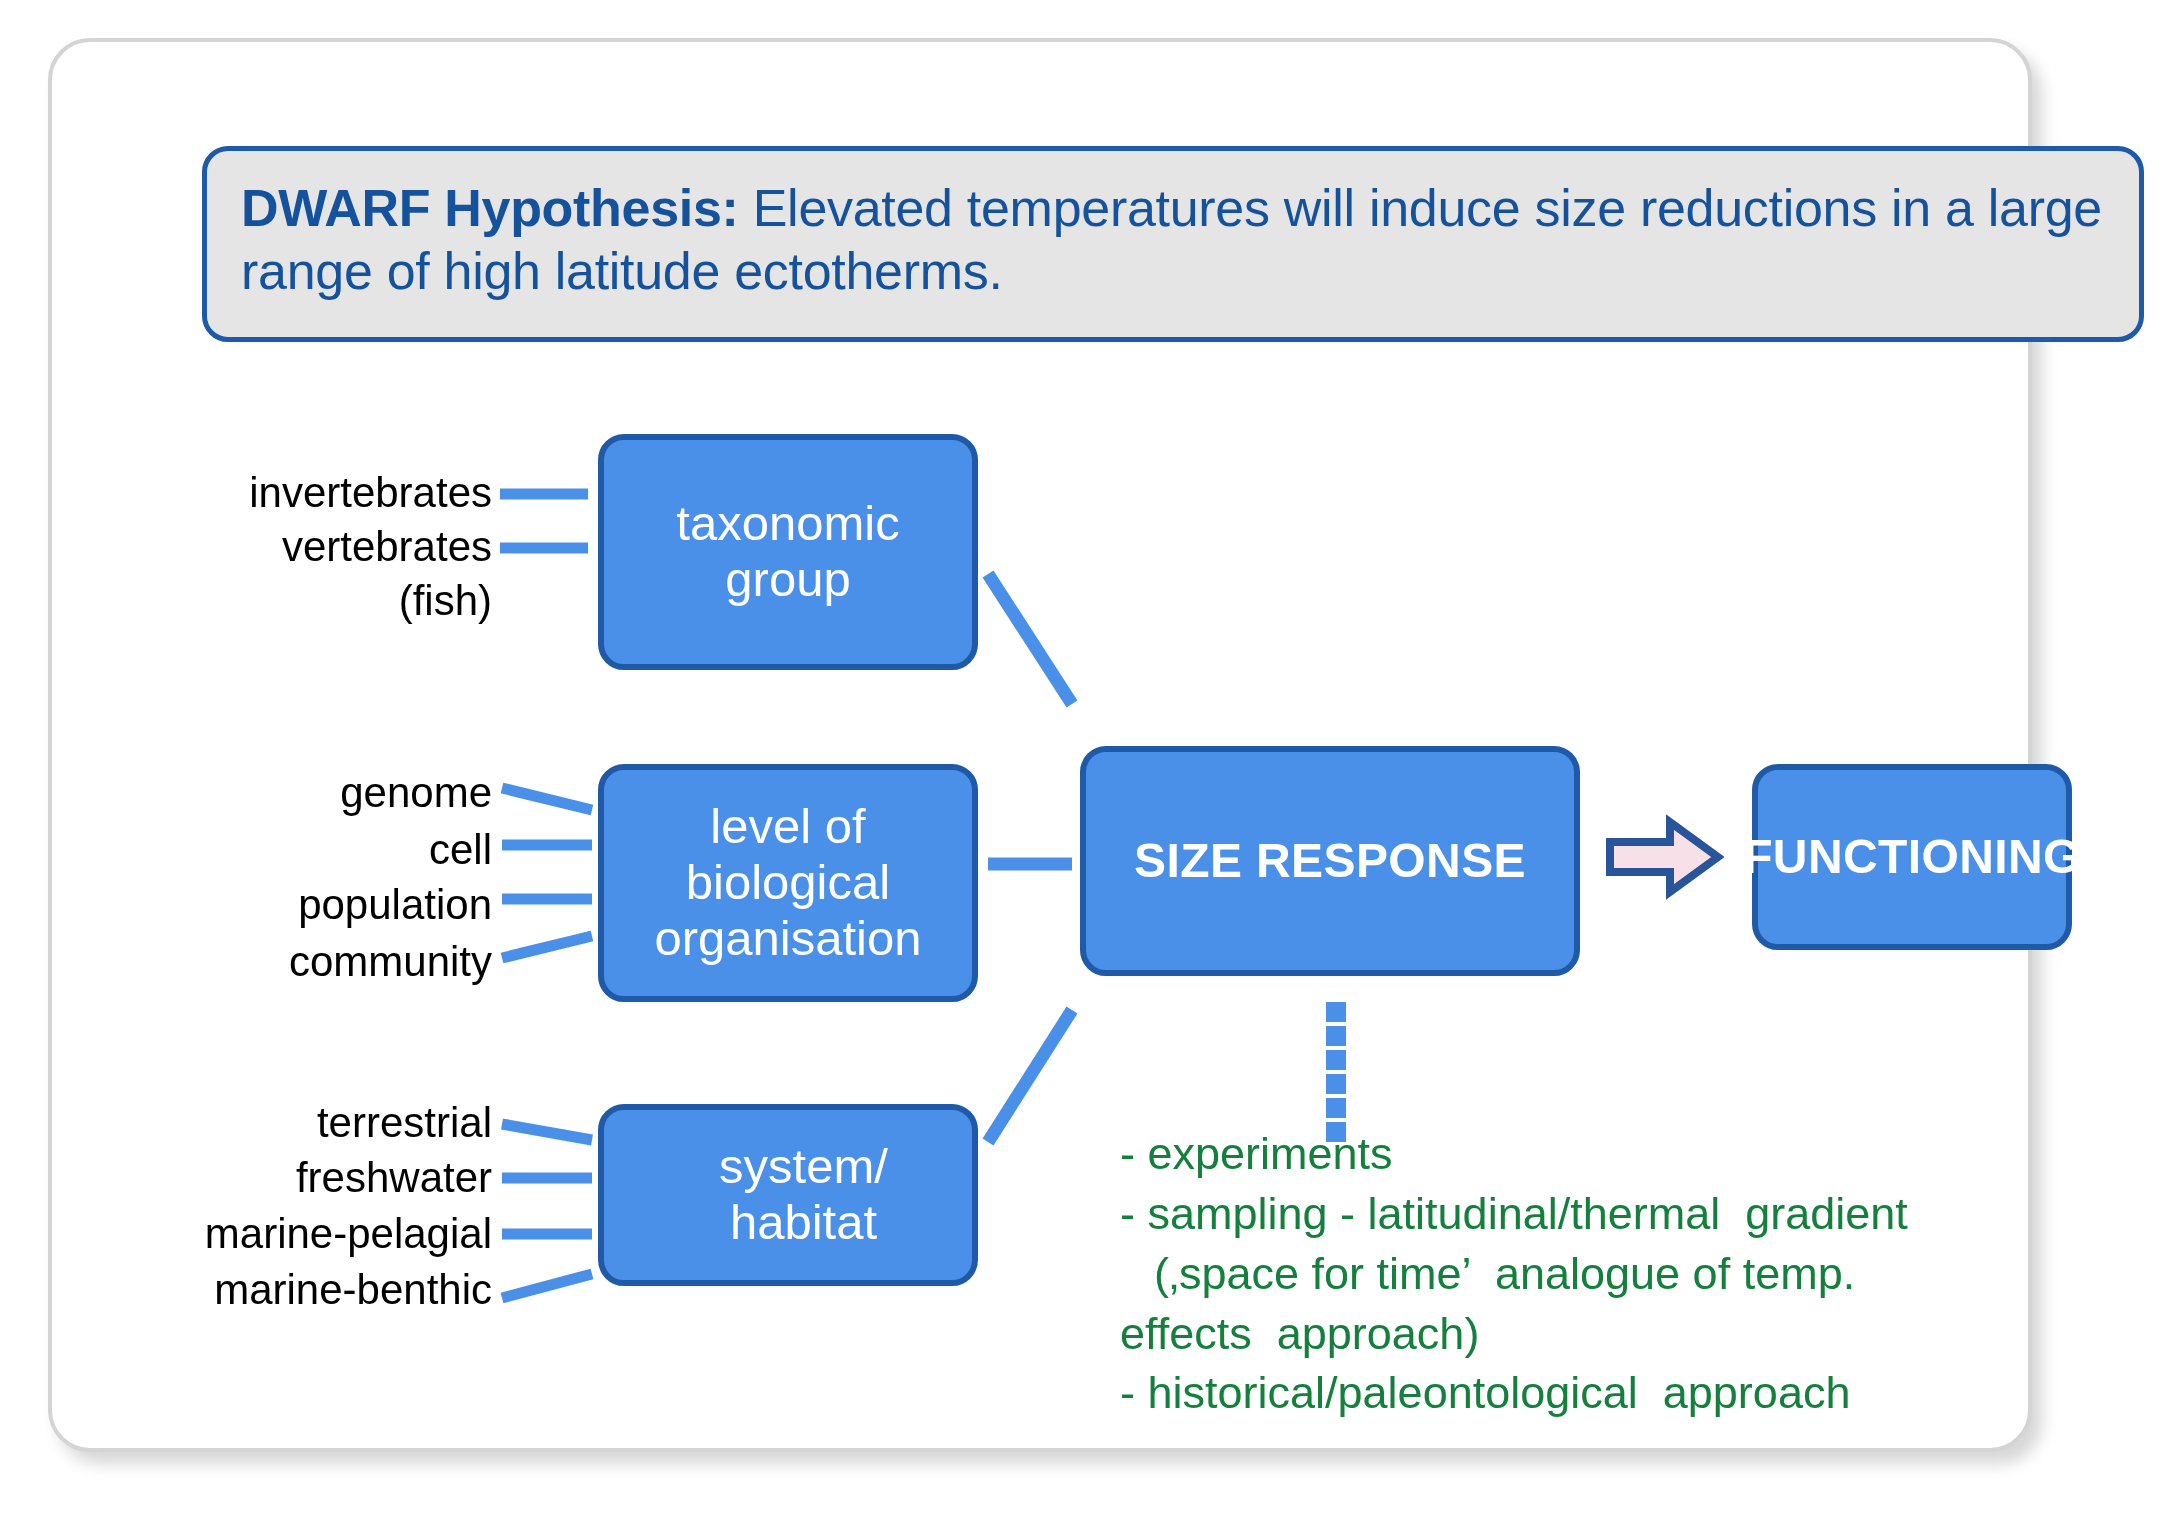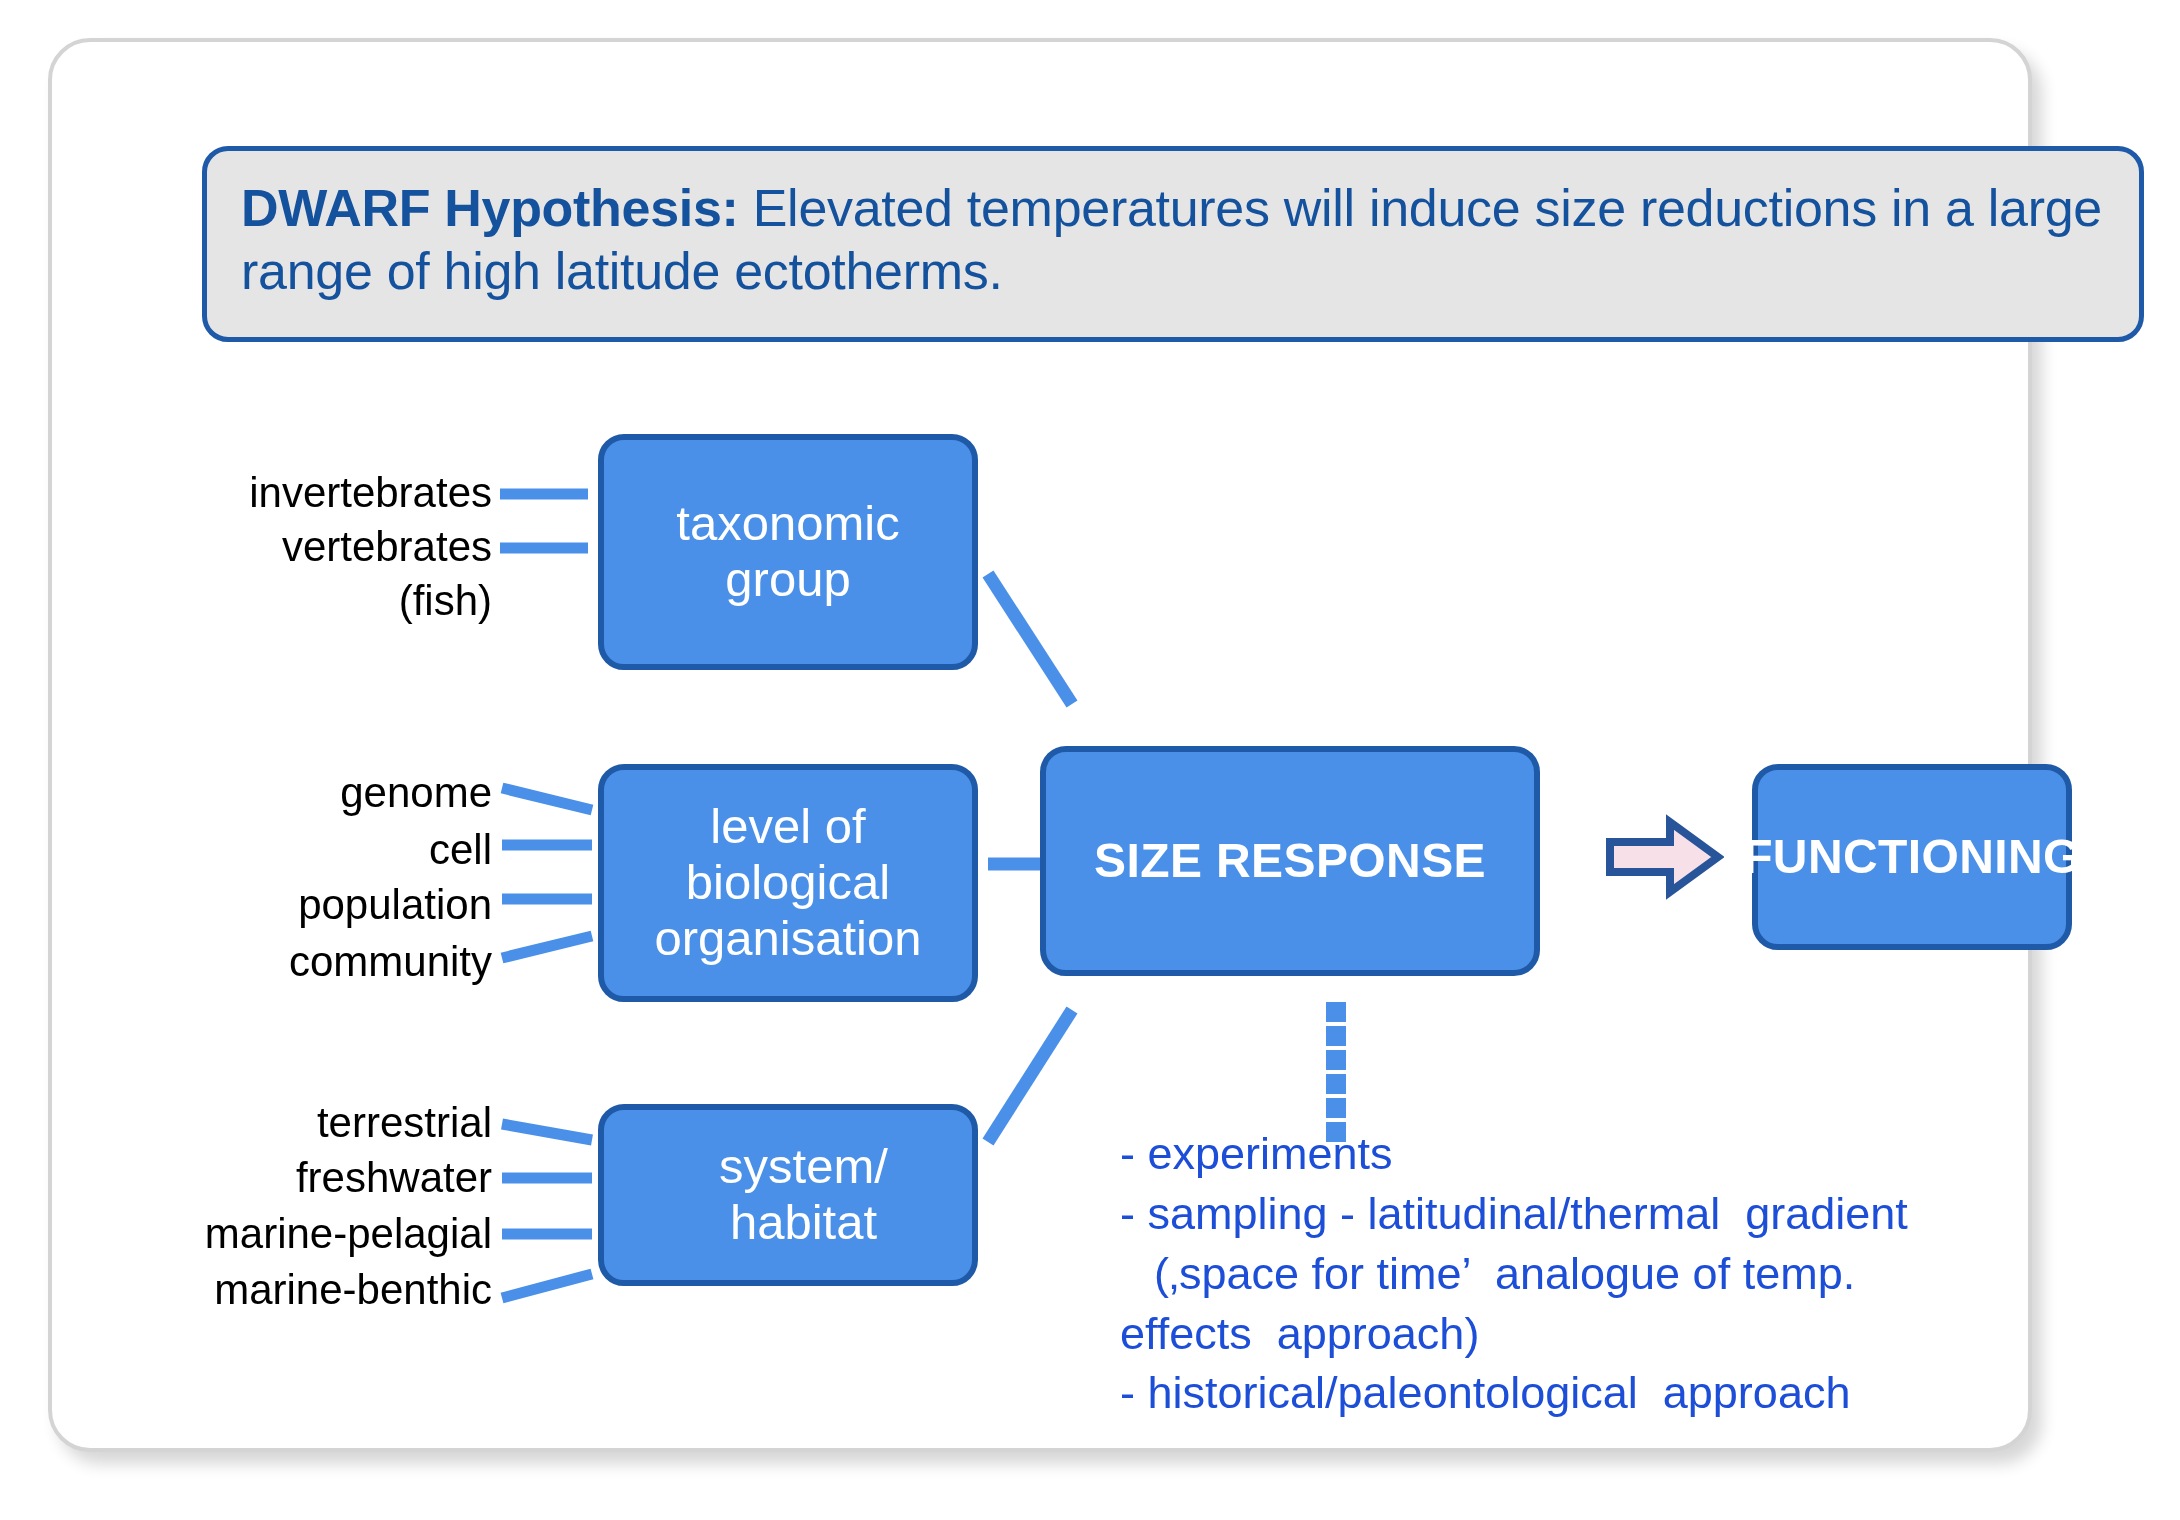--- a/index.html
+++ b/index.html
@@ -68,21 +68,21 @@
   }
   .node-box.emphatic {
     font-weight: bold;
     font-size: 48px;
     letter-spacing: 0.4px;
   }
 
   #box-taxonomic   { left: 546px;  top: 392px;  width: 380px; height: 236px; }
   #box-level       { left: 546px;  top: 722px;  width: 380px; height: 238px; }
   #box-system      { left: 546px;  top: 1062px; width: 380px; height: 182px; }
-  #box-size        { left: 988px; top: 704px;  width: 500px; height: 230px; }
+  #box-size        { left: 1028px; top: 704px;  width: 500px; height: 230px; }
   #box-functioning { left: 1700px; top: 722px;  width: 320px; height: 186px; }
 
   
   .label-col {
     position: absolute;
     text-align: right;
     color: #000000;
     font-size: 42px;
     line-height: 1.0;
   }
@@ -132,21 +132,21 @@
   }
 
   
   #methods-note {
     position: absolute;
     left: 1068px;
     top: 1082px;
     width: 940px;
     font-size: 45px;
     line-height: 1.33;
-    color: #1d4ed8;
+    color: #15803d;
   }
   #methods-note div {
     white-space: pre;
   }
   #methods-note .indented {
     padding-left: 34px;
   }
 </style>
 </head>
 <body>

